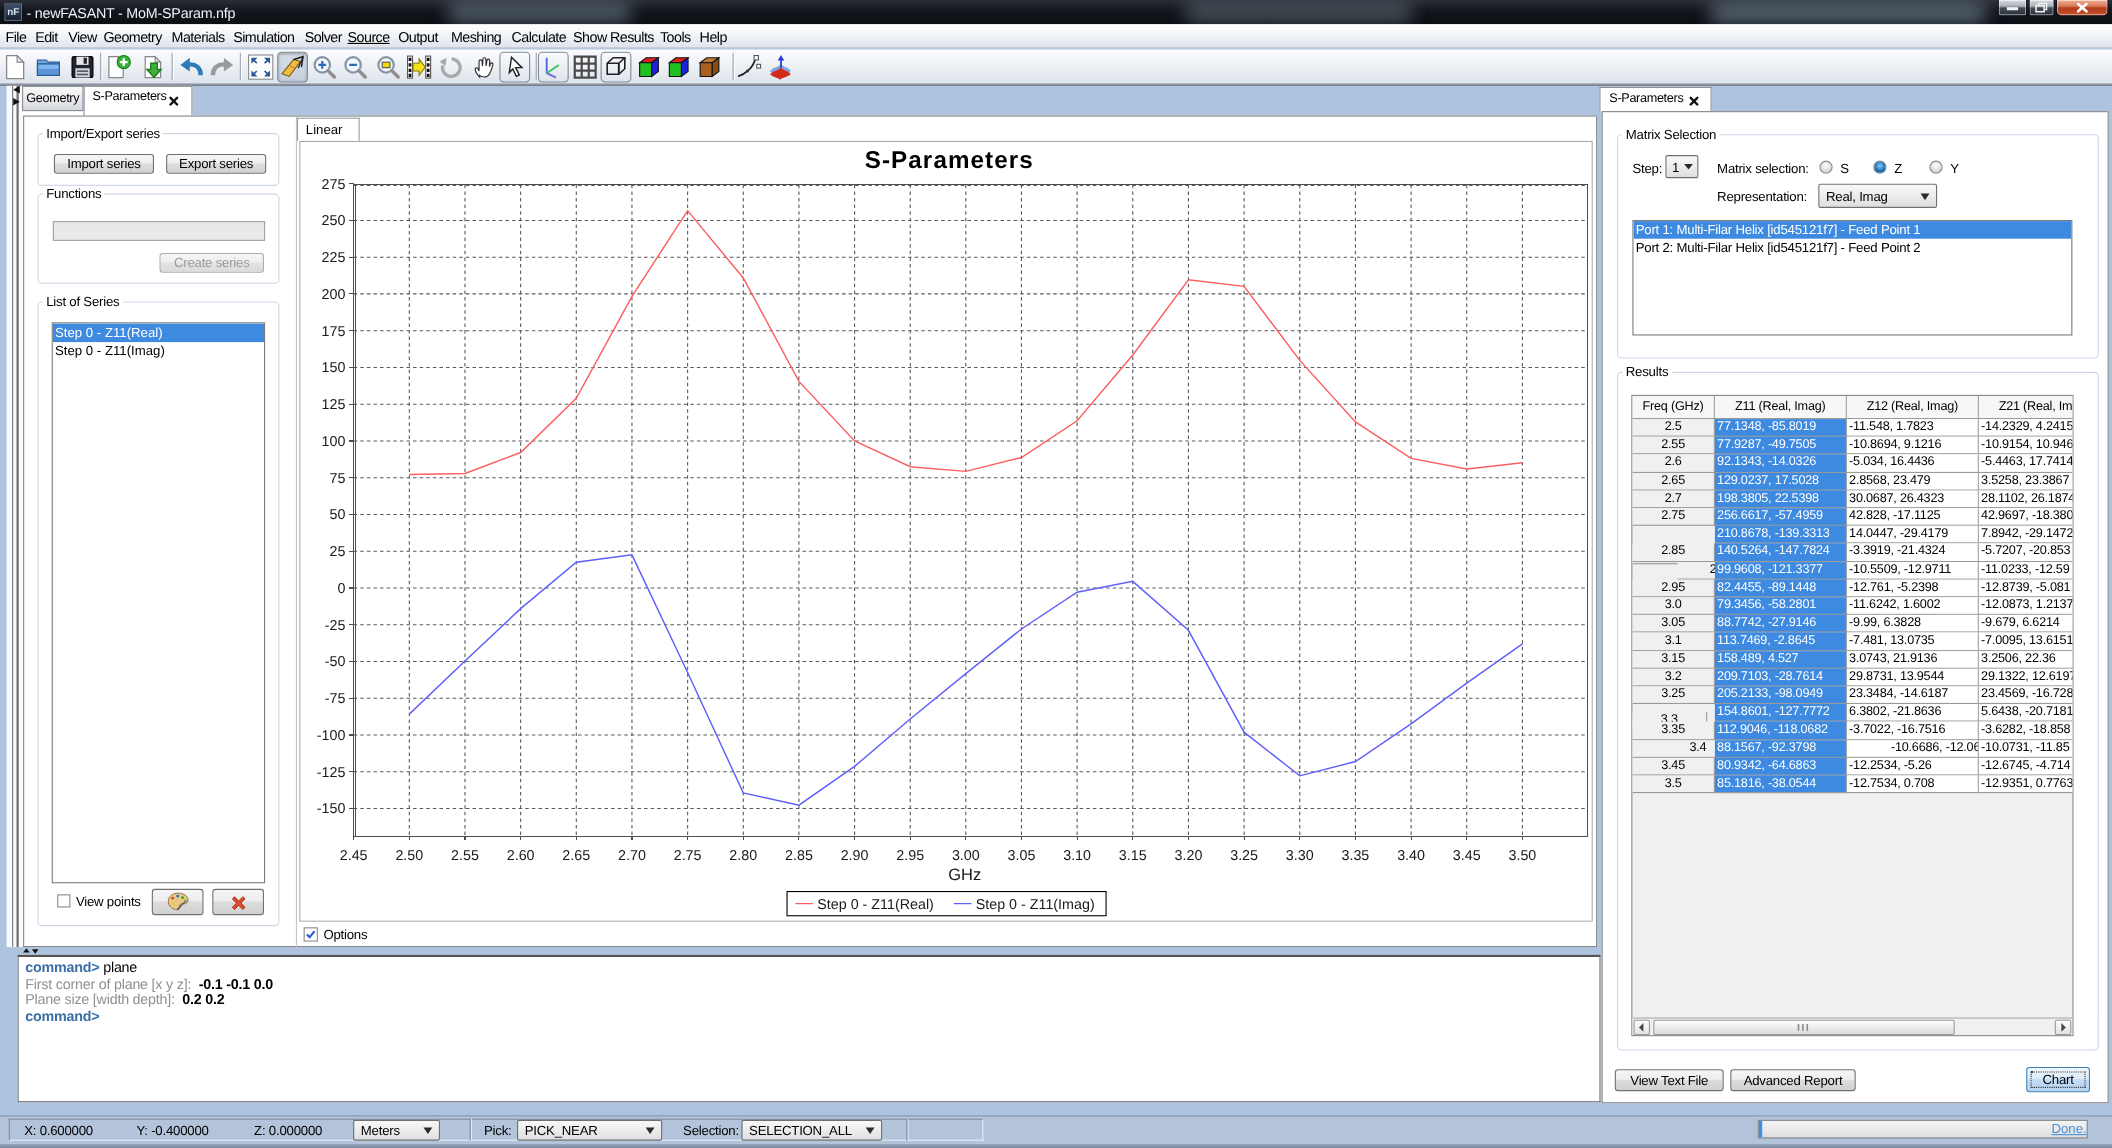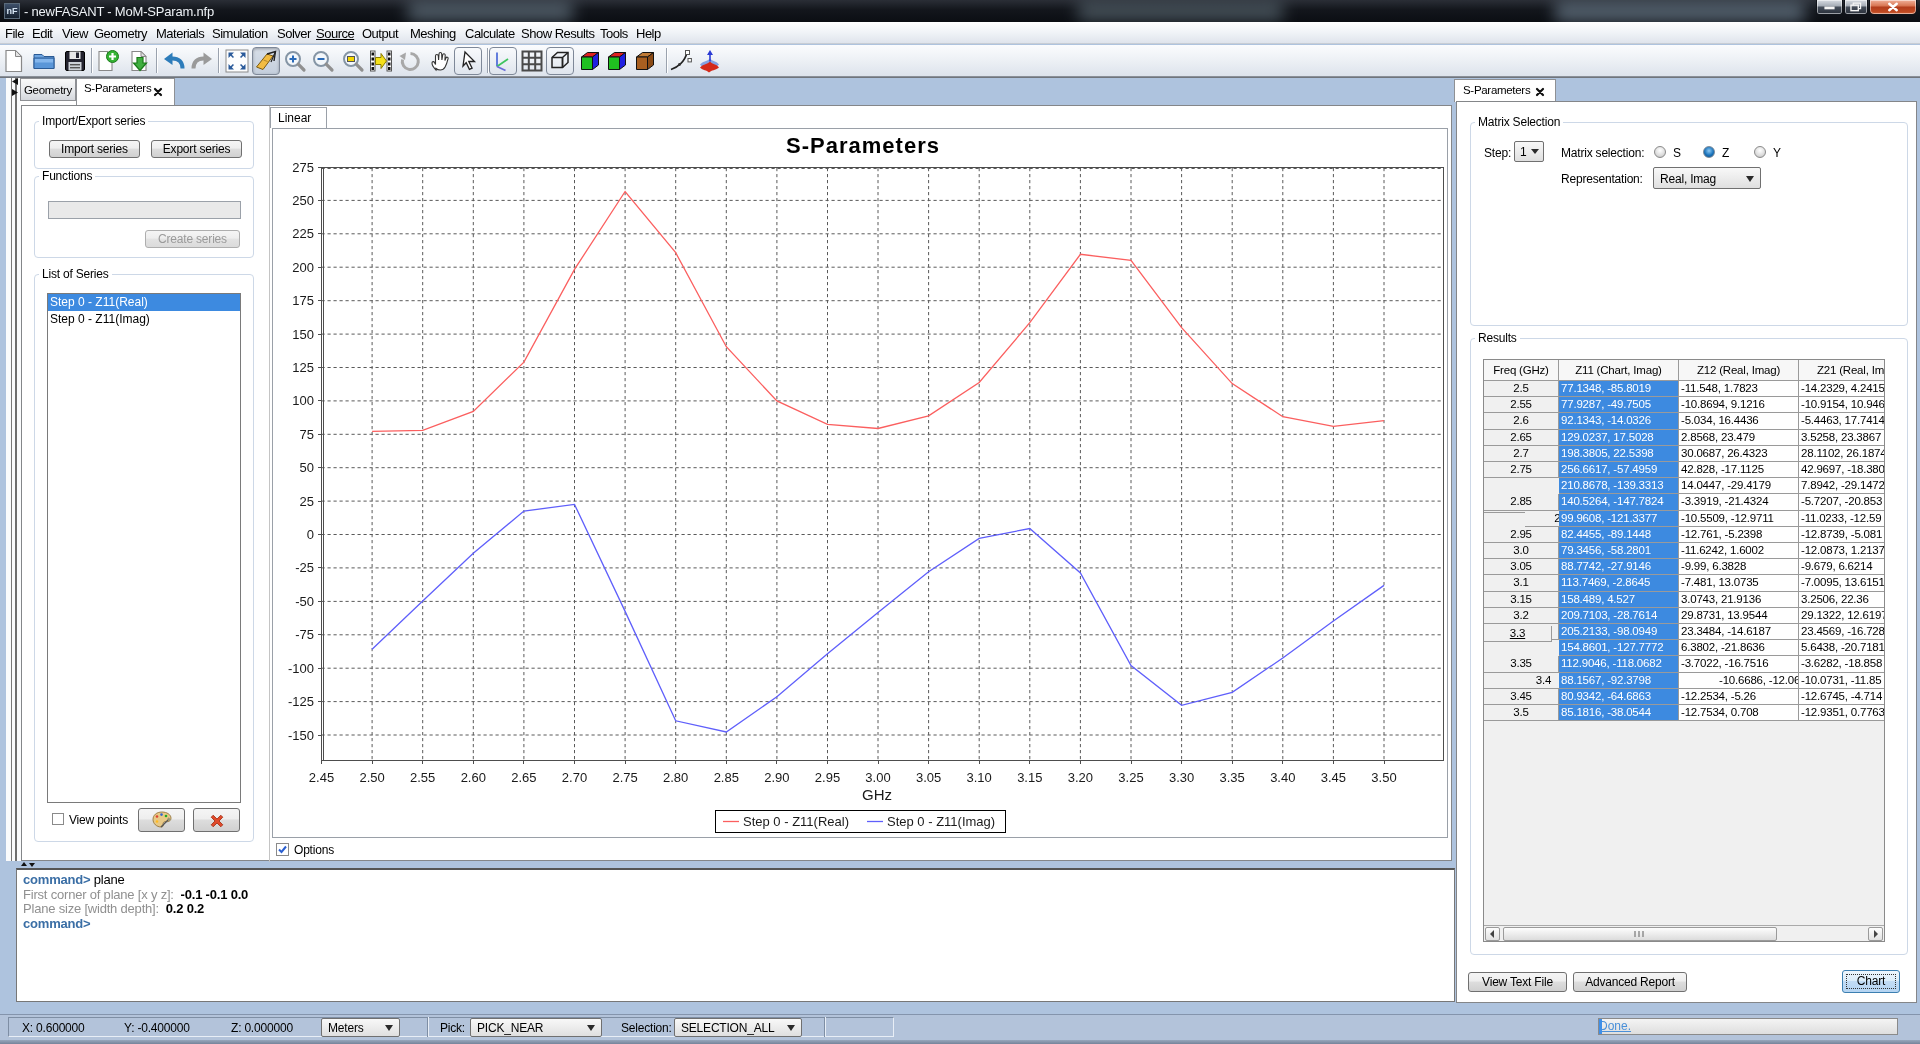--- a/index.html
+++ b/index.html
@@ -52,21 +52,21 @@
 .td.z11{background:#3d8ae0;color:#fff;}
 
 #console{left:16px;top:868px;width:1439px;height:134px;background:#fff;border:1px solid #777;border-top:2px solid #555;font-size:13px;letter-spacing:-0.2px;}
 #console .line{position:absolute;left:6px;white-space:pre;}
 .cmd{color:#3a6ea5;font-weight:bold;}
 .gray{color:#909090;}
 .bold{font-weight:bold;}
 
 #statusbar{left:0;top:1014px;width:1920px;height:26px;background:#b3c3da;border-top:1px solid #8494ac;}
 .sunken{position:absolute;border:1px solid;border-color:#7e8ea4 #e8eef6 #e8eef6 #7e8ea4;}
-#donebar{position:absolute;left:1598px;top:3px;width:300px;height:17px;background:linear-gradient(#f4f4f4,#dedede);border:1px solid #8a8a8a;text-align:left;font-size:12px;color:#4a90d9;line-height:15px;text-decoration:underline;}
+#donebar{position:absolute;left:1598px;top:3px;width:300px;height:17px;background:linear-gradient(#f4f4f4,#dedede);border:1px solid #8a8a8a;text-align:right;font-size:12px;color:#4a90d9;line-height:15px;text-decoration:underline;}
 #bottomframe{left:0;top:1040px;width:1920px;height:4px;background:linear-gradient(#98a7bc,#76839a);}
 </style>
 </head>
 <body>
 <div id="root">
 
   <div id="titlebar" class="abs">
     <div class="blob" style="left:408px;top:1px;width:165px;height:20px;background:#5a6874;opacity:.85;"></div>
     <div class="blob" style="left:1078px;top:1px;width:205px;height:20px;background:#525f68;opacity:.8;"></div>
     <div class="blob" style="left:1555px;top:1px;width:250px;height:21px;background:#606f7d;opacity:.85;"></div>
@@ -370,25 +370,29 @@
     <div class="label" style="left:216px;top:44px;">S</div>
     <div class="abs" style="left:246px;top:44px;width:12px;height:12px;border-radius:50%;background:radial-gradient(circle at 50% 38%, #8ecaf5 0%, #1b74bc 55%, #0a4a86 100%);border:1px solid #7a8a9a;"></div>
     <div class="label" style="left:265px;top:44px;">Z</div>
     <div class="abs" style="left:297px;top:44px;width:12px;height:12px;border-radius:50%;background:radial-gradient(circle at 50% 35%, #ffffff 0%, #dcdcdc 60%, #b8b8b8 100%);border:1px solid #8a8a8a;"></div>
     <div class="label" style="left:316px;top:44px;">Y</div>
     <div class="label" style="left:104px;top:70px;">Representation:</div>
     <div class="combo" style="left:196px;top:65px;width:108px;height:22px;">
         <span style="position:absolute;left:6px;top:4px;">Real, Imag</span>
         <span class="arr"></span>
       </div>
+    <div class="listbox" style="left:27px;top:98px;width:400px;height:105px;font-size:12px;letter-spacing:-0.2px;">
+        <div class="sel-row" style="height:16px;line-height:16px;padding-left:2px;white-space:nowrap;">Port 1: Multi-Filar Helix [id545121f7] - Feed Point 1</div>
+        <div style="height:16px;line-height:16px;padding-left:2px;white-space:nowrap;">Port 2: Multi-Filar Helix [id545121f7] - Feed Point 2</div>
+      </div>
     <div class="groupbox" style="left:13px;top:236px;width:438px;height:617px;"></div>
     <div class="grouplabel" style="left:18px;top:229px;">Results</div>
     <div id="results-table">
         <div class="th" style="left:0px;top:0px;width:75px;height:21px;line-height:20px;">Freq (GHz)</div>
-        <div class="th" style="left:75px;top:0px;width:120px;height:21px;line-height:20px;">Z11 (Chart, Imag)</div>
+        <div class="th" style="left:75px;top:0px;width:120px;height:21px;line-height:20px;">Z11 (Real, Imag)</div>
         <div class="th" style="left:195px;top:0px;width:120px;height:21px;line-height:20px;">Z12 (Real, Imag)</div>
         <div class="th" style="left:315px;top:0px;width:120px;height:21px;line-height:20px;">Z21 (Real, Imag)</div>
         <div class="td freq" style="left:0px;top:21.0px;width:75px;height:16.2px;line-height:15px;">2.5</div>
         <div class="td z11" style="left:75px;top:21.0px;width:120px;height:16.2px;line-height:15px;">77.1348, -85.8019</div>
         <div class="td" style="left:195px;top:21.0px;width:120px;height:16.2px;line-height:15px;">-11.548, 1.7823</div>
         <div class="td" style="left:315px;top:21.0px;width:120px;height:16.2px;line-height:15px;">-14.2329, 4.2415</div>
         <div class="td freq" style="left:0px;top:37.2px;width:75px;height:16.2px;line-height:15px;">2.55</div>
         <div class="td z11" style="left:75px;top:37.2px;width:120px;height:16.2px;line-height:15px;">77.9287, -49.7505</div>
         <div class="td" style="left:195px;top:37.2px;width:120px;height:16.2px;line-height:15px;">-10.8694, 9.1216</div>
         <div class="td" style="left:315px;top:37.2px;width:120px;height:16.2px;line-height:15px;">-10.9154, 10.946</div>
@@ -441,21 +445,21 @@
         <div class="td" style="left:195px;top:231.6px;width:120px;height:16.2px;line-height:15px;">3.0743, 21.9136</div>
         <div class="td" style="left:315px;top:231.6px;width:120px;height:16.2px;line-height:15px;">3.2506, 22.36</div>
         <div class="td freq" style="left:0px;top:247.8px;width:75px;height:16.2px;line-height:15px;">3.2</div>
         <div class="td z11" style="left:75px;top:247.8px;width:120px;height:16.2px;line-height:15px;">209.7103, -28.7614</div>
         <div class="td" style="left:195px;top:247.8px;width:120px;height:16.2px;line-height:15px;">29.8731, 13.9544</div>
         <div class="td" style="left:315px;top:247.8px;width:120px;height:16.2px;line-height:15px;">29.1322, 12.6197</div>
         <div class="td freq" style="left:0px;top:264.0px;width:75px;height:16.2px;line-height:15px;">3.25</div>
         <div class="td z11" style="left:75px;top:264.0px;width:120px;height:16.2px;line-height:15px;">205.2133, -98.0949</div>
         <div class="td" style="left:195px;top:264.0px;width:120px;height:16.2px;line-height:15px;">23.3484, -14.6187</div>
         <div class="td" style="left:315px;top:264.0px;width:120px;height:16.2px;line-height:15px;">23.4569, -16.728</div>
-        <div class="td freq" style="left:0px;top:266px;width:68px;height:16.2px;line-height:15px;text-decoration:underline;">3.3</div>
+        <div class="td freq" style="left:0px;top:287px;width:68px;height:16.2px;line-height:15px;text-decoration:underline;">3.3</div>
         <div class="td z11" style="left:75px;top:280.2px;width:120px;height:16.2px;line-height:15px;">154.8601, -127.7772</div>
         <div class="td" style="left:195px;top:280.2px;width:120px;height:16.2px;line-height:15px;">6.3802, -21.8636</div>
         <div class="td" style="left:315px;top:280.2px;width:120px;height:16.2px;line-height:15px;">5.6438, -20.7181</div>
         <div class="td freq" style="left:0px;top:296.4px;width:75px;height:16.2px;line-height:15px;">3.35</div>
         <div class="td z11" style="left:75px;top:296.4px;width:120px;height:16.2px;line-height:15px;">112.9046, -118.0682</div>
         <div class="td" style="left:195px;top:296.4px;width:120px;height:16.2px;line-height:15px;">-3.7022, -16.7516</div>
         <div class="td" style="left:315px;top:296.4px;width:120px;height:16.2px;line-height:15px;">-3.6282, -18.858</div>
         <div class="td freq" style="left:0px;top:312.6px;width:86px;height:16.2px;line-height:15px;padding-left:34px;">3.4</div>
         <div class="td z11" style="left:75px;top:312.6px;width:120px;height:16.2px;line-height:15px;">88.1567, -92.3798</div>
         <div class="td" style="left:195px;top:312.6px;width:120px;height:16.2px;line-height:15px;padding-left:40px;">-10.6686, -12.0673</div>

